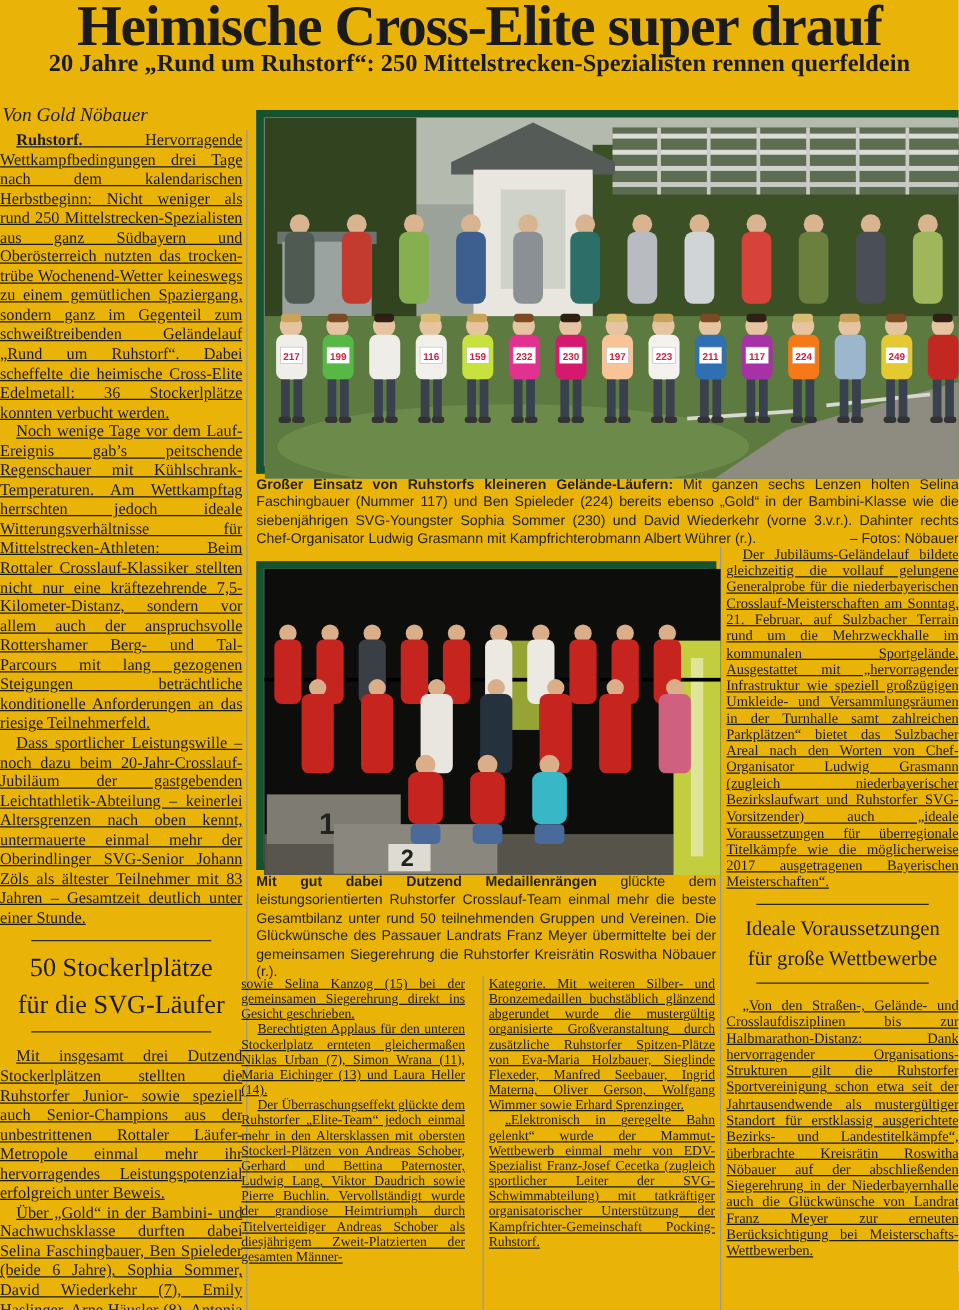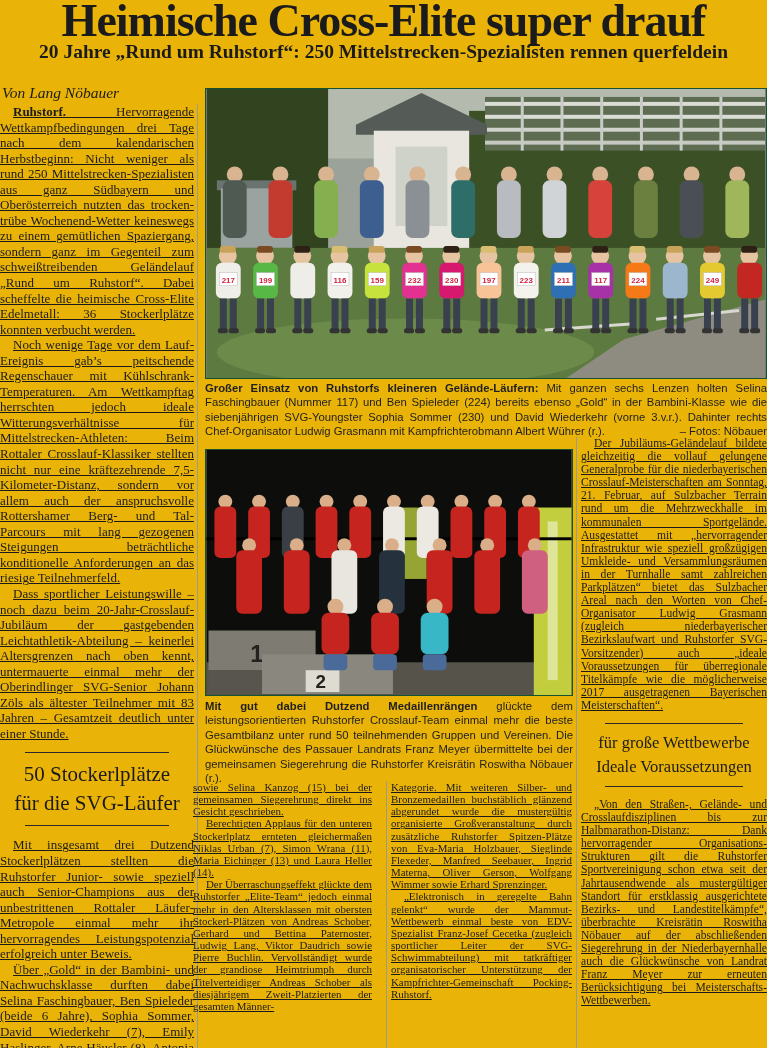--- a/index.html
+++ b/index.html
@@ -15,34 +15,34 @@
   .col p.cont{text-indent:0;}
   .leftcol{left:0;top:104px;width:194px;height:944px;font-size:13px;line-height:15.55px;}
   .midcol1{left:193px;top:781px;width:179px;height:267px;font-size:10.9px;line-height:12.15px;}
   .midcol2{left:391px;top:781px;width:181px;height:267px;font-size:10.9px;line-height:12.15px;}
   .rightcol{left:581px;top:437px;width:186px;height:611px;font-size:11.6px;line-height:13.1px;}
   .subhead-block{padding:2px 0;}
   .rule{border:none;border-top:1.5px solid #2a2a2a;width:74%;margin:9px auto;}
   .colhead{text-align:center;font-size:21px;line-height:25px;margin:4px 0;}
   .rightcol .colhead{font-size:16.5px;line-height:20px;}
   .vrule{position:absolute;width:1px;background:#9b9b95;}
-  .photo{position:absolute;margin:0;border:1px solid #14532d;box-sizing:border-box;background:#777;}
+  .photo{position:absolute;margin:0;border:6px solid #14532d;box-sizing:border-box;background:#777;}
   .photo svg{display:block;}
   .caption{position:absolute;font-family:"Liberation Sans", sans-serif;font-size:11.3px;
            line-height:14.4px;text-align:justify;color:#1f1f1f;}
   .caption .credit{float:right;}
 </style>
 </head>
 <body>
 
 <div class="page">
 
   <h1 class="headline">Heimische Cross-Elite super drauf</h1>
   <div class="subheadline">20 Jahre „Rund um Ruhstorf“: 250 Mittelstrecken-Spezialisten rennen querfeldein</div>
-  <div class="byline">Von Lang Nöbauer</div>
+  <div class="byline">Von Gold Nöbauer</div>
 
   <div class="vrule" style="left:197px;top:104px;height:944px;"></div>
   <div class="vrule" style="left:386px;top:781px;height:267px;"></div>
   <div class="vrule" style="left:576px;top:437px;height:611px;"></div>
 
   <div class="col leftcol">
     <p><b>Ruhstorf.</b><span> Hervorragende Wettkampfbedingungen drei Tage nach dem kalendarischen Herbstbeginn: Nicht weniger als rund 250 Mittelstrecken-Spezialisten aus ganz Südbayern und Oberösterreich nutzten das trocken-trübe Wochenend-Wetter keineswegs zu einem gemütlichen Spaziergang, sondern ganz im Gegenteil zum schweißtreibenden Geländelauf „Rund um Ruhstorf“. Dabei scheffelte die heimische Cross-Elite Edelmetall: 36 Stockerlplätze konnten verbucht werden.</span></p>
     <p>Noch wenige Tage vor dem Lauf-Ereignis gab’s peitschende Regenschauer mit Kühlschrank-Temperaturen. Am Wettkampftag herrschten jedoch ideale Witterungsverhältnisse für Mittelstrecken-Athleten: Beim Rottaler Crosslauf-Klassiker stellten nicht nur eine kräftezehrende 7,5-Kilometer-Distanz, sondern vor allem auch der anspruchsvolle Rottershamer Berg- und Tal-Parcours mit lang gezogenen Steigungen beträchtliche konditionelle Anforderungen an das riesige Teilnehmerfeld.</p>
     <p>Dass sportlicher Leistungswille – noch dazu beim 20-Jahr-Crosslauf-Jubiläum der gastgebenden Leichtathletik-Abteilung – keinerlei Altersgrenzen nach oben kennt, untermauerte einmal mehr der Oberindlinger SVG-Senior Johann Zöls als ältester Teilnehmer mit 83 Jahren – Gesamtzeit deutlich unter einer Stunde.</p>
     <div class="subhead-block">
@@ -318,27 +318,27 @@
   </div>
 
   <div class="col midcol1">
     <p class="cont">sowie Selina Kanzog (15) bei der gemeinsamen Siegerehrung direkt ins Gesicht geschrieben.</p>
     <p>Berechtigten Applaus für den unteren Stockerlplatz ernteten gleichermaßen Niklas Urban (7), Simon Wrana (11), Maria Eichinger (13) und Laura Heller (14).</p>
     <p>Der Überraschungseffekt glückte dem Ruhstorfer „Elite-Team“ jedoch einmal mehr in den Altersklassen mit obersten Stockerl-Plätzen von Andreas Schober, Gerhard und Bettina Paternoster, Ludwig Lang, Viktor Daudrich sowie Pierre Buchlin. Vervollständigt wurde der grandiose Heimtriumph durch Titelverteidiger Andreas Schober als diesjährigem Zweit-Platzierten der gesamten Männer-</p>
   </div>
 
   <div class="col midcol2">
     <p class="cont">Kategorie. Mit weiteren Silber- und Bronzemedaillen buchstäblich glänzend abgerundet wurde die mustergültig organisierte Großveranstaltung durch zusätzliche Ruhstorfer Spitzen-Plätze von Eva-Maria Holzbauer, Sieglinde Flexeder, Manfred Seebauer, Ingrid Materna, Oliver Gerson, Wolfgang Wimmer sowie Erhard Sprenzinger.</p>
-    <p>„Elektronisch in geregelte Bahn gelenkt“ wurde der Mammut-Wettbewerb einmal beste von EDV-Spezialist Franz-Josef Cecetka (zugleich sportlicher Leiter der SVG-Schwimmabteilung) mit tatkräftiger organisatorischer Unterstützung der Kampfrichter-Gemeinschaft Pocking-Ruhstorf.</p>
+    <p>„Elektronisch in geregelte Bahn gelenkt“ wurde der Mammut-Wettbewerb einmal mehr von EDV-Spezialist Franz-Josef Cecetka (zugleich sportlicher Leiter der SVG-Schwimmabteilung) mit tatkräftiger organisatorischer Unterstützung der Kampfrichter-Gemeinschaft Pocking-Ruhstorf.</p>
   </div>
 
   <div class="col rightcol">
     <p>Der Jubiläums-Geländelauf bildete gleichzeitig die vollauf gelungene Generalprobe für die niederbayerischen Crosslauf-Meisterschaften am Sonntag, 21. Februar, auf Sulzbacher Terrain rund um die Mehrzweckhalle im kommunalen Sportgelände. Ausgestattet mit „hervorragender Infrastruktur wie speziell großzügigen Umkleide- und Versammlungsräumen in der Turnhalle samt zahlreichen Parkplätzen“ bietet das Sulzbacher Areal nach den Worten von Chef-Organisator Ludwig Grasmann (zugleich niederbayerischer Bezirkslaufwart und Ruhstorfer SVG-Vorsitzender) auch „ideale Voraussetzungen für überregionale Titelkämpfe wie die möglicherweise 2017 ausgetragenen Bayerischen Meisterschaften“.</p>
     <div class="subhead-block">
       <hr class="rule">
+      <div class="colhead">Ideale Voraussetzungen</div>
       <div class="colhead">für große Wettbewerbe</div>
-      <div class="colhead">Ideale Voraussetzungen</div>
       <hr class="rule">
     </div>
     <p>„Von den Straßen-, Gelände- und Crosslaufdisziplinen bis zur Halbmarathon-Distanz: Dank hervorragender Organisations-Strukturen gilt die Ruhstorfer Sportvereinigung schon etwa seit der Jahrtausendwende als mustergültiger Standort für erstklassig ausgerichtete Bezirks- und Landestitelkämpfe“, überbrachte Kreisrätin Roswitha Nöbauer auf der abschließenden Siegerehrung in der Niederbayernhalle auch die Glückwünsche von Landrat Franz Meyer zur erneuten Berücksichtigung bei Meisterschafts-Wettbewerben.</p>
   </div>
 
 </div>
 
 </body></html>

